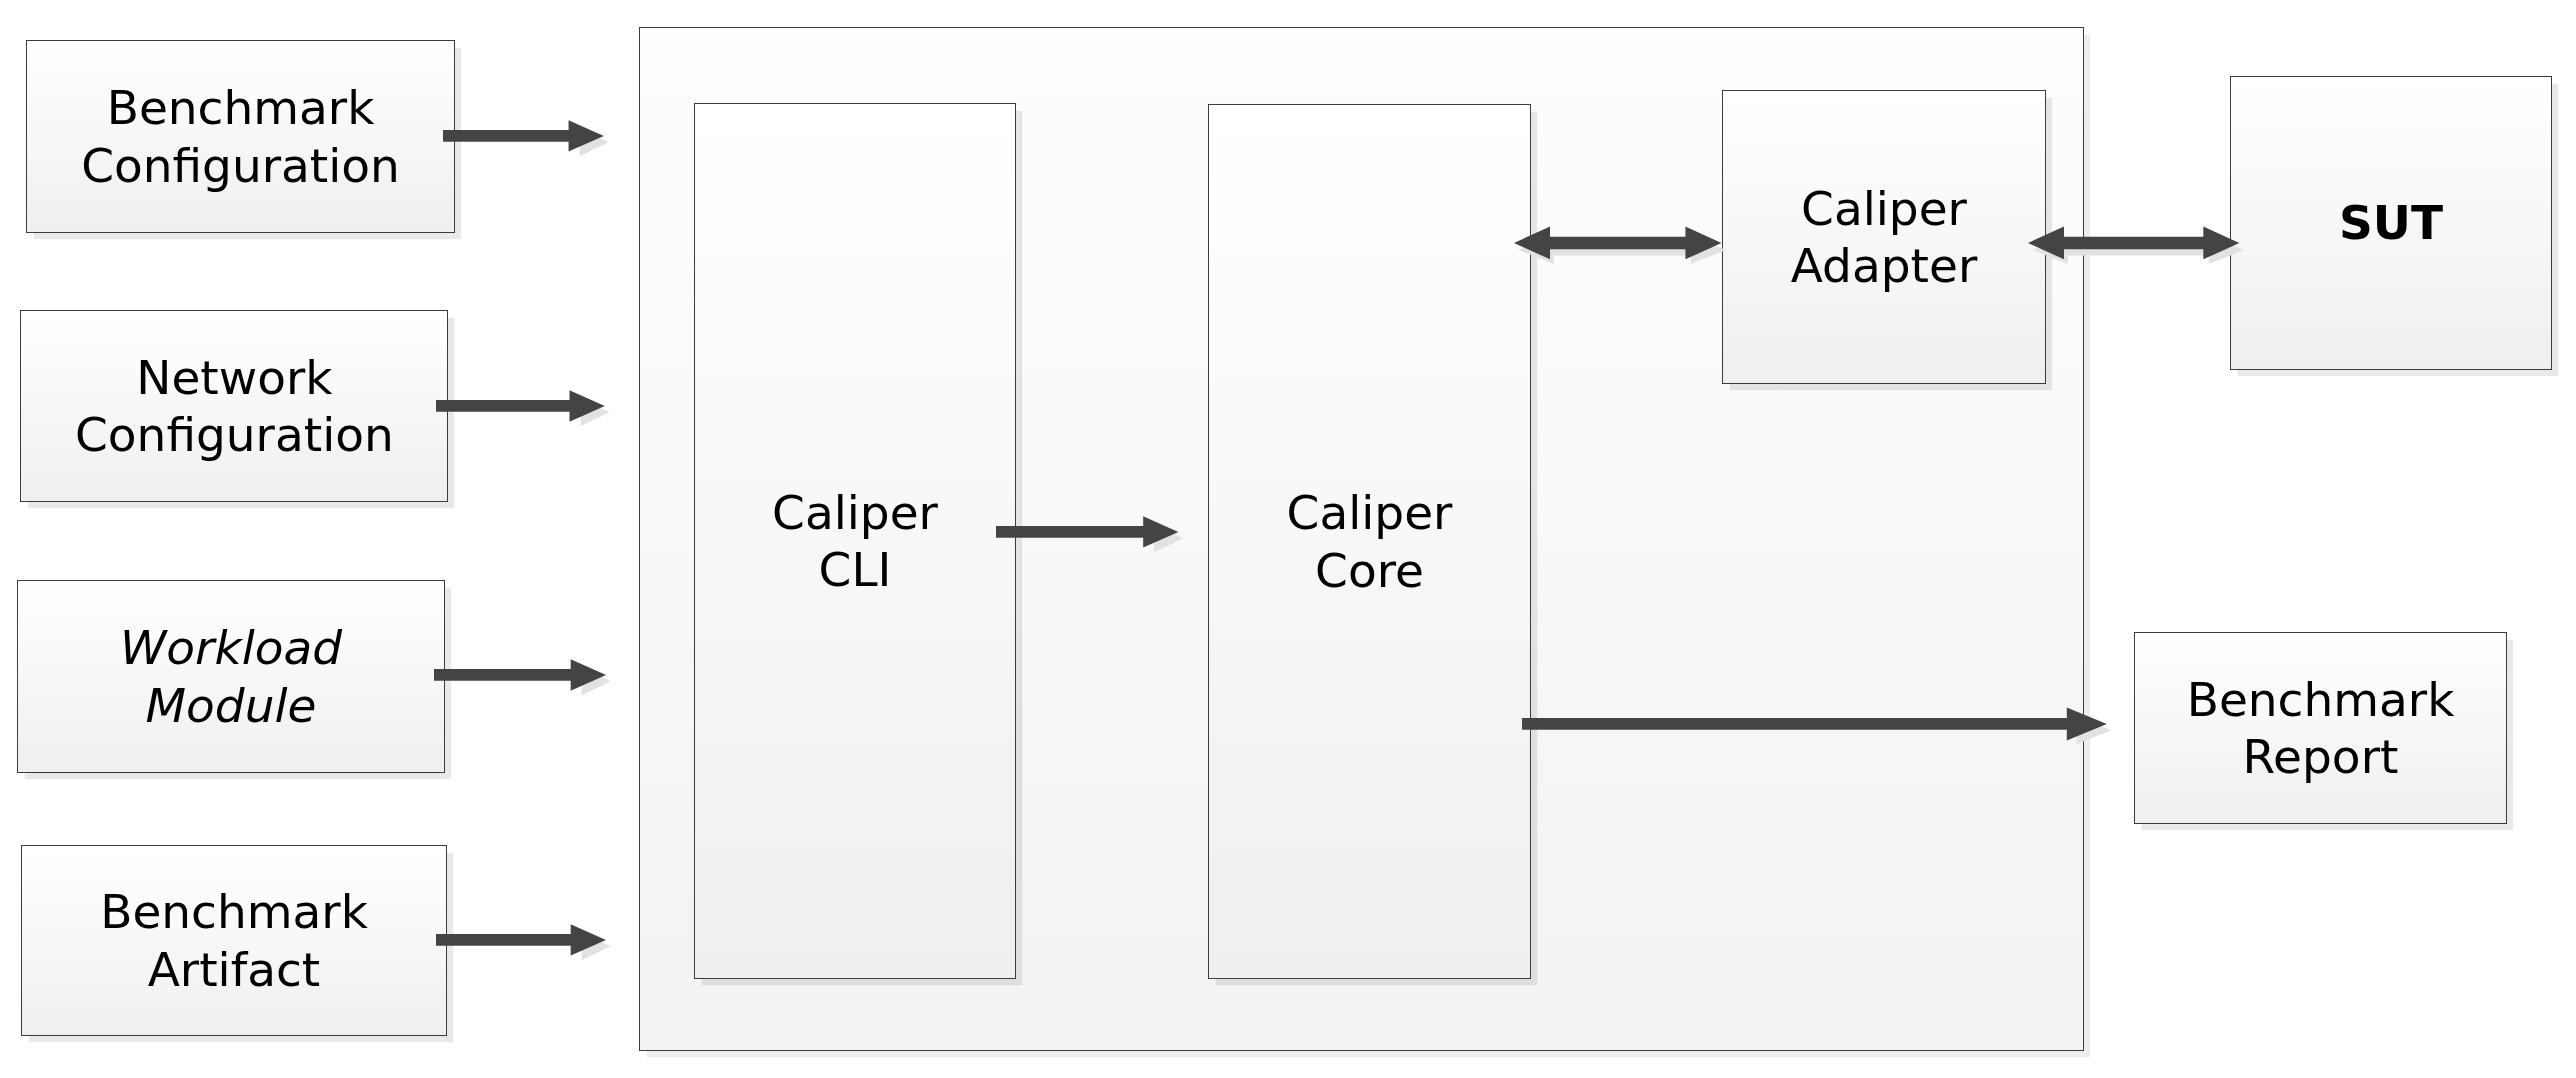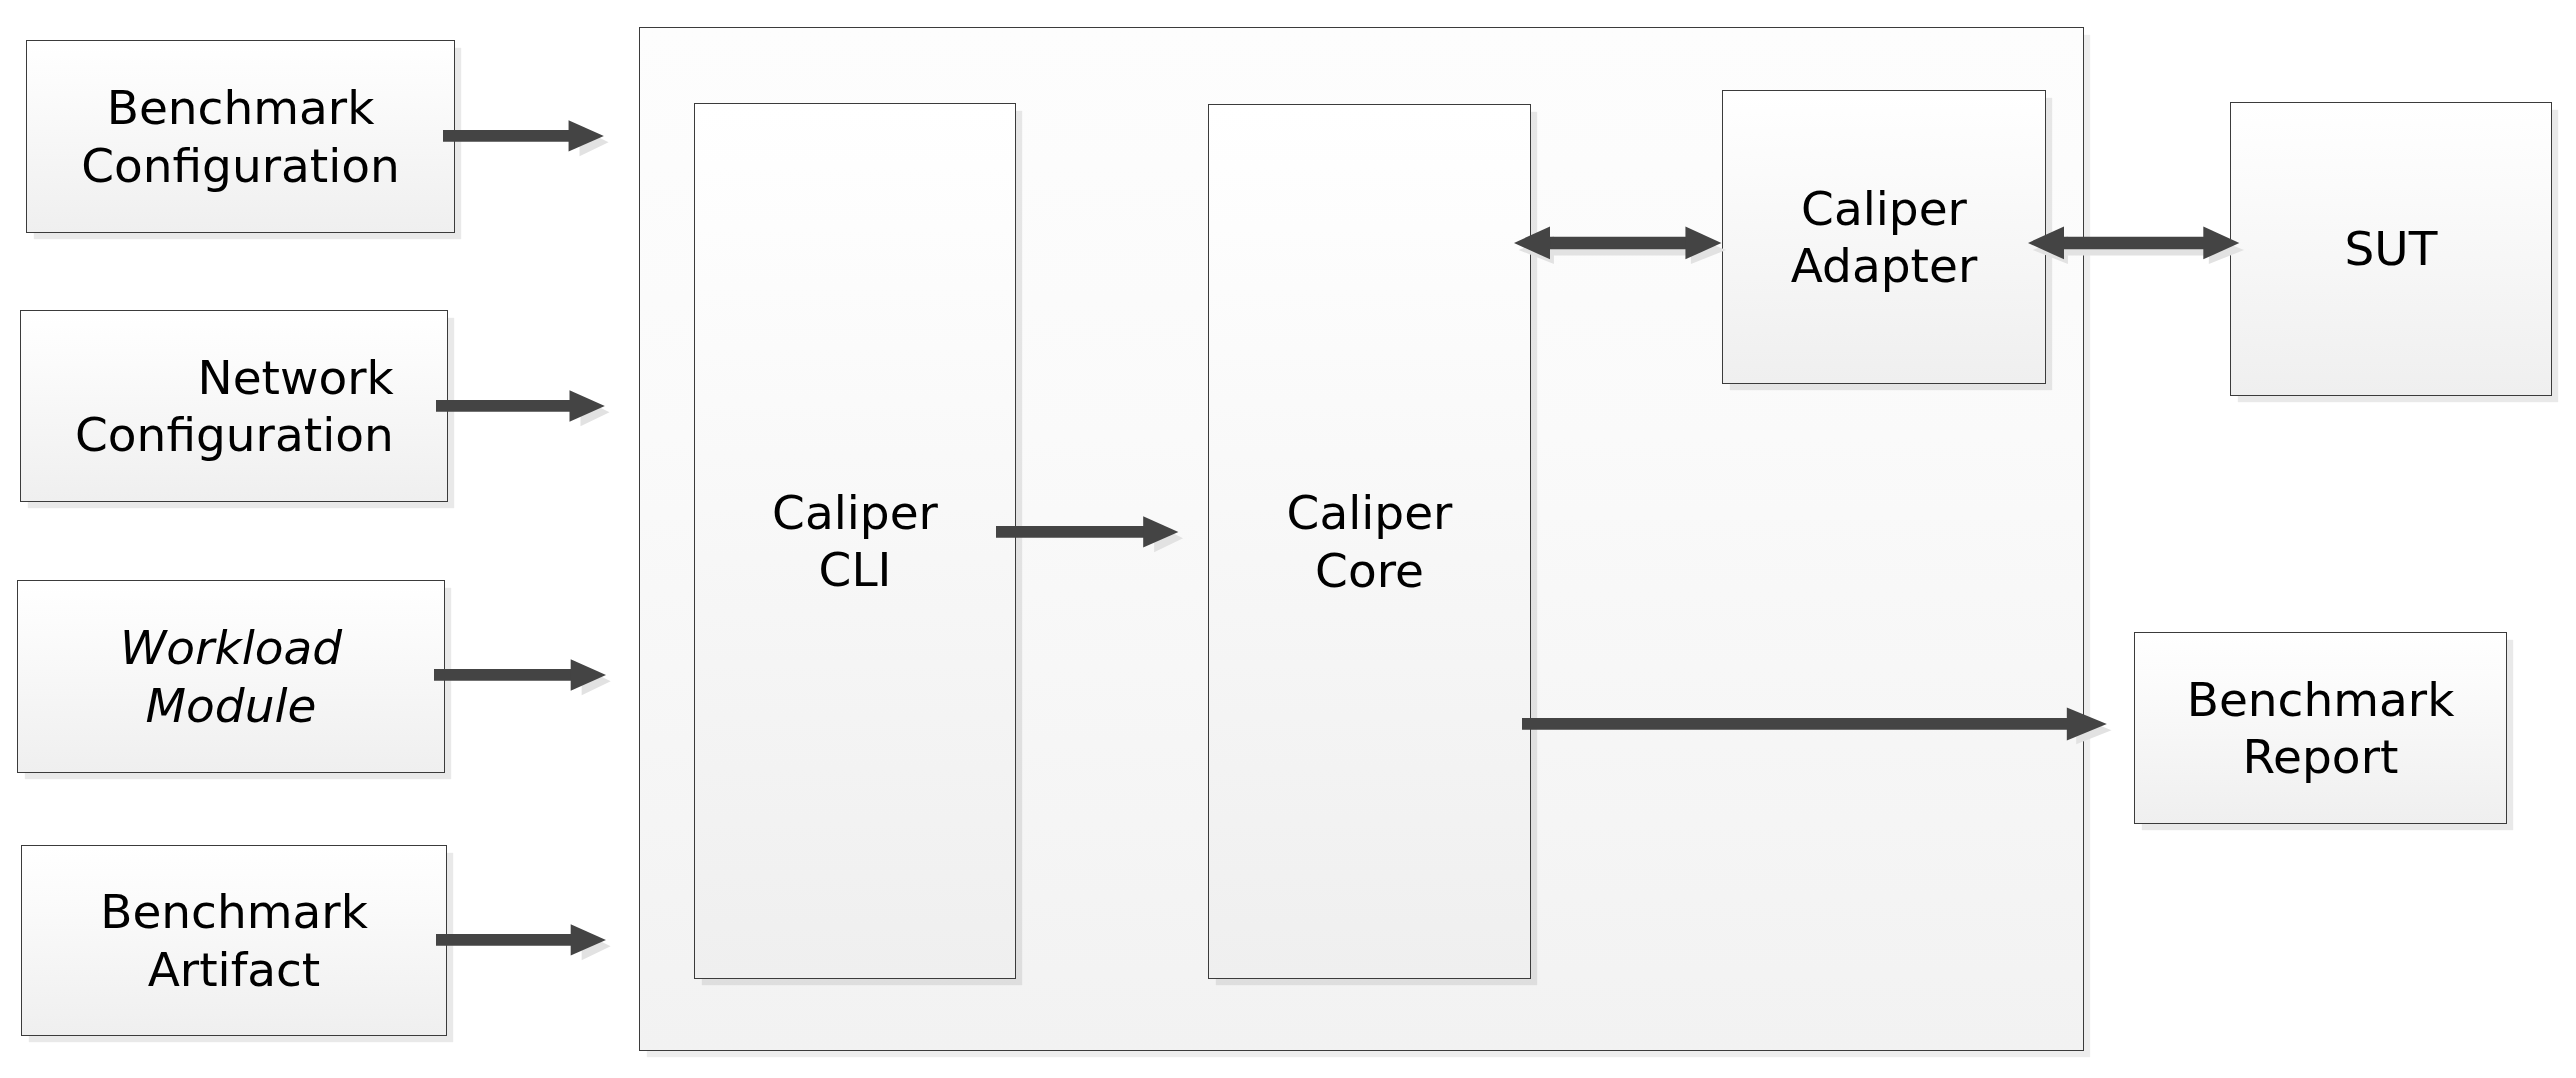--- a/index.html
+++ b/index.html
@@ -63,21 +63,21 @@
 
 <div id="canvas">
 
   <div class="frame" style="left:639px; top:27px; width:1445px; height:1024px;"></div>
 
   <div class="node" style="left:26px; top:40px; width:429px; height:193px;">
     <span>Benchmark
 Configuration</span>
   </div>
 
-  <div class="node" style="left:20.4px; top:310px; width:428px; height:192px;text-align:right;">
+  <div class="node" style="left:20.4px; top:310px; width:428px; height:192px;">
     <span>Network
 Configuration</span>
   </div>
 
   <div class="node" style="left:17px; top:580px; width:428px; height:193px;font-style:italic;">
     <span>Workload
 Module</span>
   </div>
 
   <div class="node" style="left:21px; top:845px; width:426px; height:191px;">
@@ -93,21 +93,21 @@
   <div class="node" style="left:1208px; top:104px; width:323px; height:875px;">
     <span>Caliper
 Core</span>
   </div>
 
   <div class="node" style="left:1722px; top:90px; width:324px; height:294px;">
     <span>Caliper
 Adapter</span>
   </div>
 
-  <div class="node" style="left:2230px; top:102px; width:322px; height:294px;">
+  <div class="node" style="left:2230px; top:76px; width:322px; height:294px;font-weight:bold;">
     <span>SUT</span>
   </div>
 
   <div class="node" style="left:2134px; top:632px; width:373px; height:192px;">
     <span>Benchmark
 Report</span>
   </div>
 
   <div class="arrow" style="left:443px; top:110px; width:204px; height:55px;">
     <svg width="204" height="55" viewBox="0 0 260 70">

